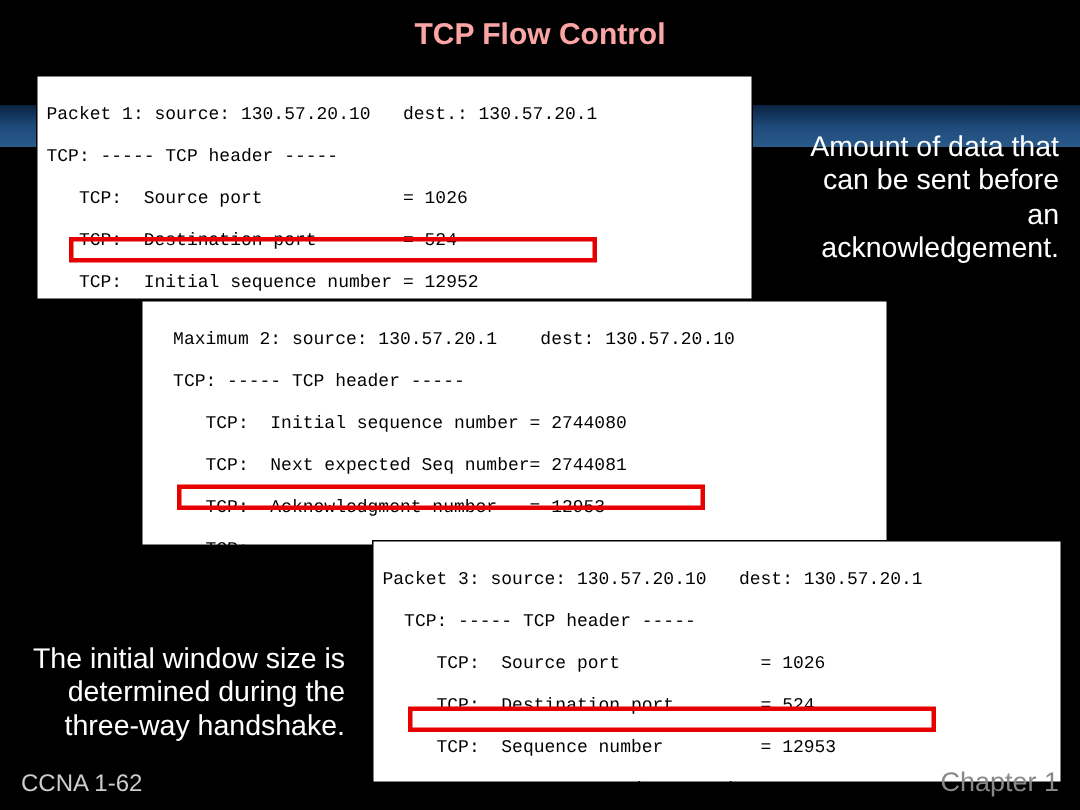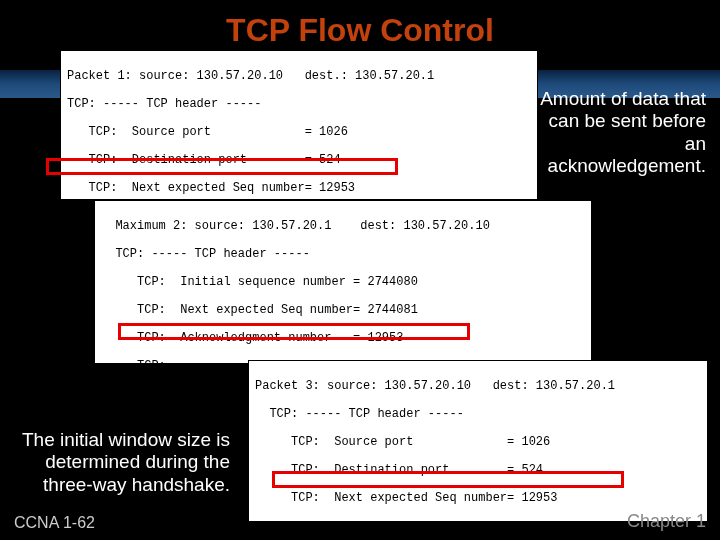--- a/index.html
+++ b/index.html
@@ -18,22 +18,22 @@
     width: 720px;
     height: 28px;
     background: linear-gradient(to bottom, #0a2240 0%, #1e4a7a 50%, #2a5a8a 100%);
   }
   .title {
     position: absolute;
     top: 12px;
     left: 0;
     width: 720px;
     text-align: center;
-    color: #c2410c;
-    font-size: 32px;
+    color: #fca5a5;
+    font-size: 20px;
     font-weight: bold;
   }
   .annotation-right {
     position: absolute;
     top: 88px;
     right: 14px;
     width: 180px;
     color: #fff;
     font-size: 19px;
     text-align: right;
@@ -67,21 +67,21 @@
     position: absolute;
     background: #fff;
     border: 1px solid #000;
     font-family: "Courier New", monospace;
     font-size: 12px;
     line-height: 14px;
     color: #000;
     padding: 4px 6px;
     white-space: pre;
   }
-  .p1 { top: 50px; left: 24px; width: 478px; height: 150px; margin-left: 36px; }
+  .p1 { top: 50px; left: 24px; width: 478px; height: 150px; }
   .p2 { top: 200px; left: 94px; width: 498px; height: 164px; }
   .p3 { top: 360px; left: 248px; width: 460px; height: 162px; }
   .hl {
     position: absolute;
     border: 3px solid #e60000;
     background: transparent;
   }
   .hl1 { top: 158px; left: 46px; width: 352px; height: 17px; }
   .hl2 { top: 323px; left: 118px; width: 352px; height: 17px; }
   .hl3 { top: 471px; left: 272px; width: 352px; height: 17px; }
@@ -93,20 +93,21 @@
 
 <div class="title">TCP Flow Control</div>
 
 <div class="annotation-right">Amount of data that can be sent before an acknowledgement.</div>
 
 <div class="packet p1">
 <div>Packet 1: source: 130.57.20.10   dest.: 130.57.20.1</div>
 <div>TCP: ----- TCP header -----</div>
 <div>   TCP:  Source port             = 1026</div>
 <div>   TCP:  Destination port        = 524</div>
+<div>   TCP:  Initial sequence number = 12952</div>
 <div>   TCP:  Next expected Seq number= 12953</div>
 <div>   TCP:                    ...1. = SYN</div>
 <div>   TCP:  Window                  = 8192</div>
 <div>   TCP:  Checksum                = 1303 (correct)</div>
 </div>
 <div class="hl hl1"></div>
 
 <div class="packet p2">
 <div>  Maximum 2: source: 130.57.20.1    dest: 130.57.20.10</div>
 <div>  TCP: ----- TCP header -----</div>
@@ -118,20 +119,21 @@
 <div>     TCP:  Checksum                = D3D7 (correct)</div>
 <div>     TCP:  Maximum segment size    = 1024</div>
 </div>
 <div class="hl hl2"></div>
 
 <div class="packet p3">
 <div>Packet 3: source: 130.57.20.10   dest: 130.57.20.1</div>
 <div>  TCP: ----- TCP header -----</div>
 <div>     TCP:  Source port             = 1026</div>
 <div>     TCP:  Destination port        = 524</div>
+<div>     TCP:  Sequence number         = 12953</div>
 <div>     TCP:  Next expected Seq number= 12953</div>
 
 
 
 
 
 </div>
 <div class="hl hl3"></div>
 
 <div class="annotation-left">The initial window size is determined during the three-way handshake.</div>

